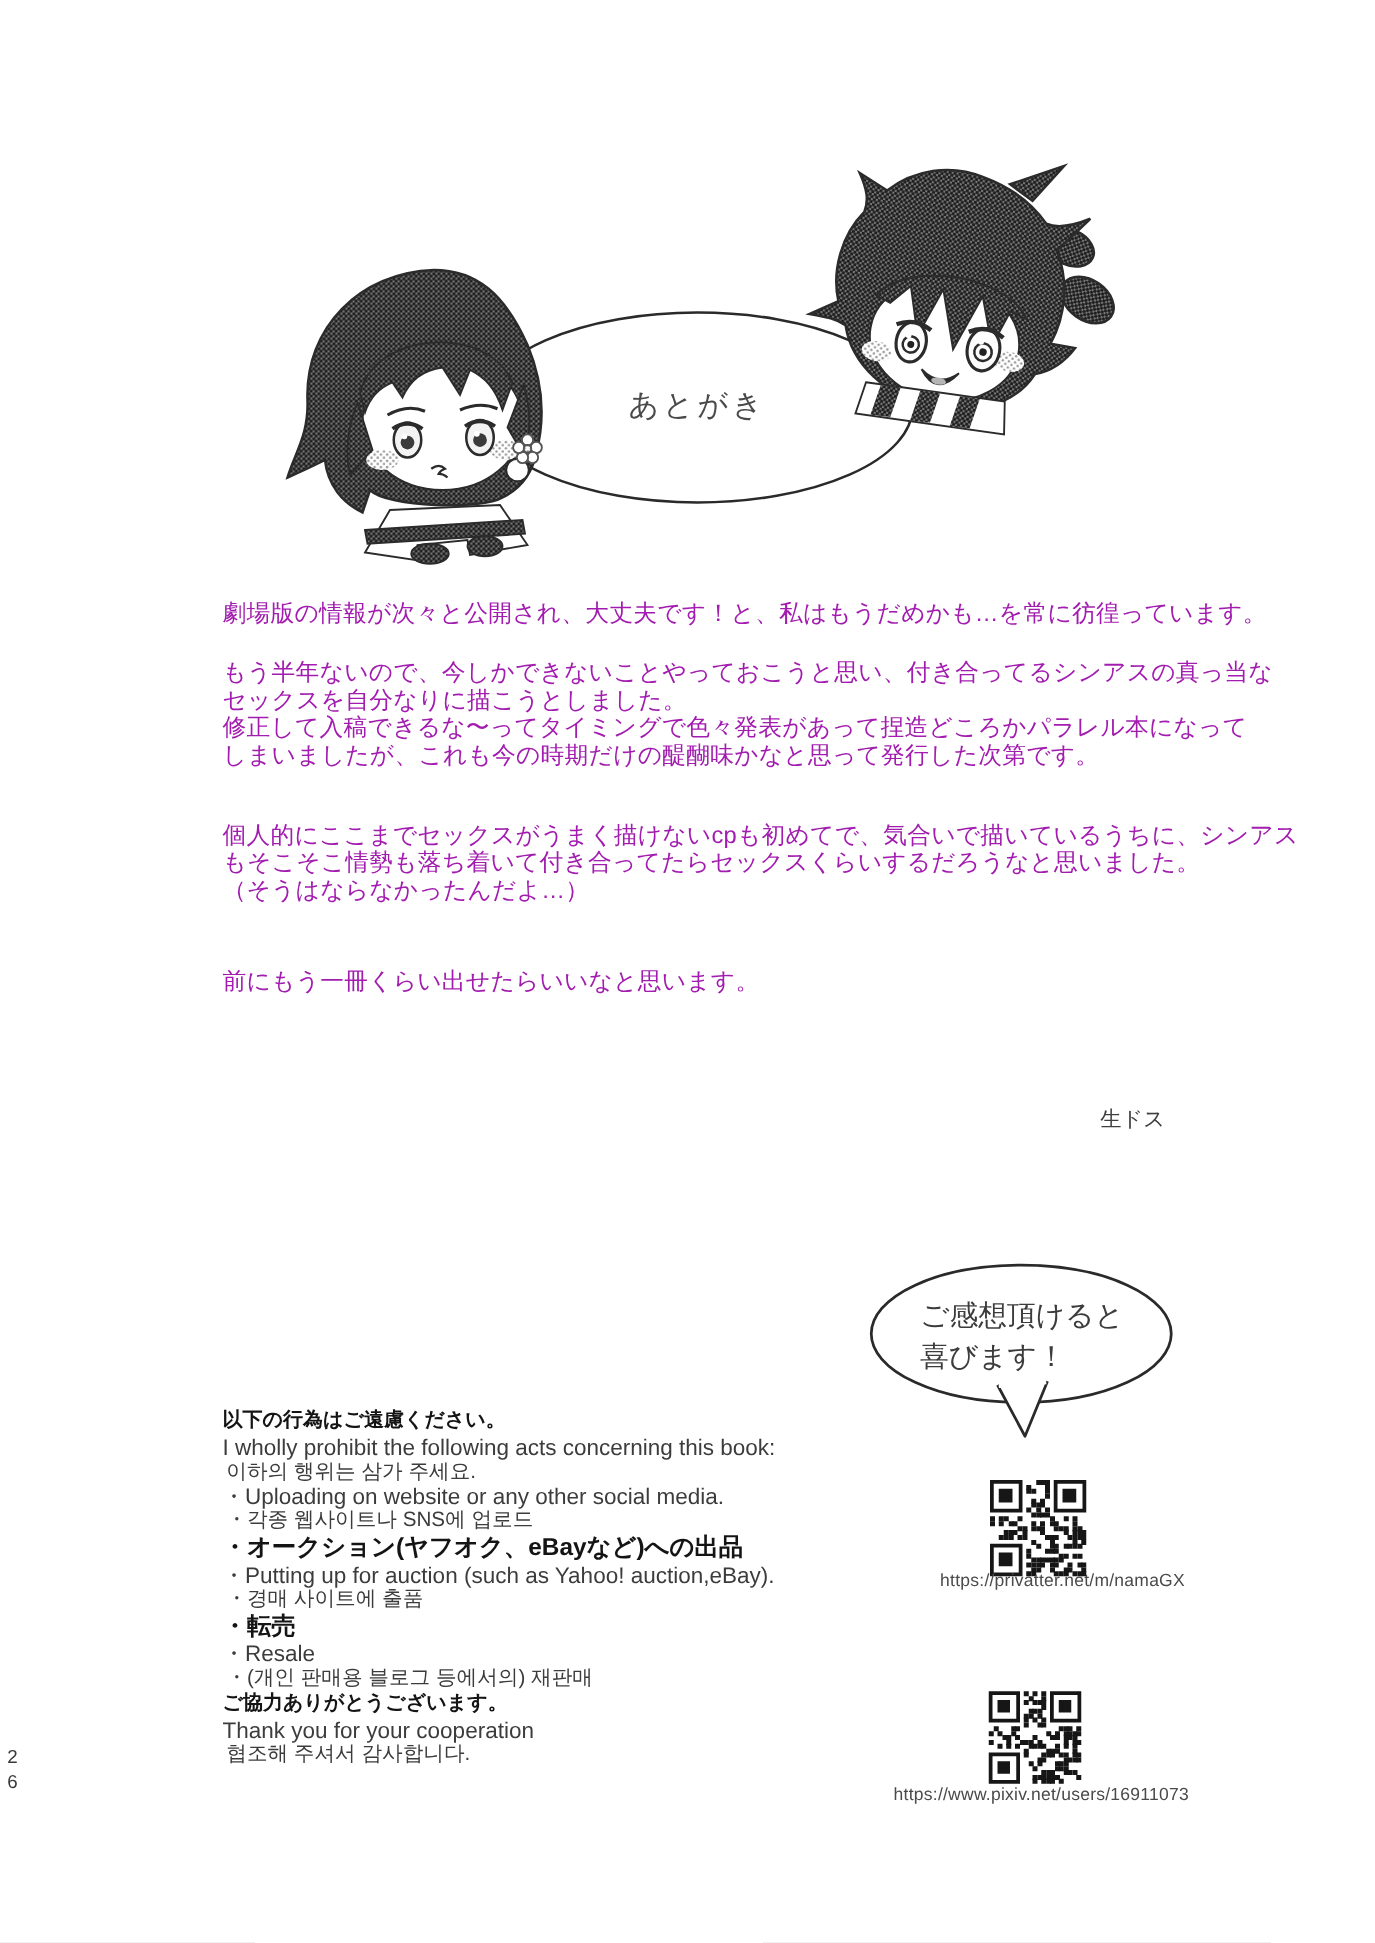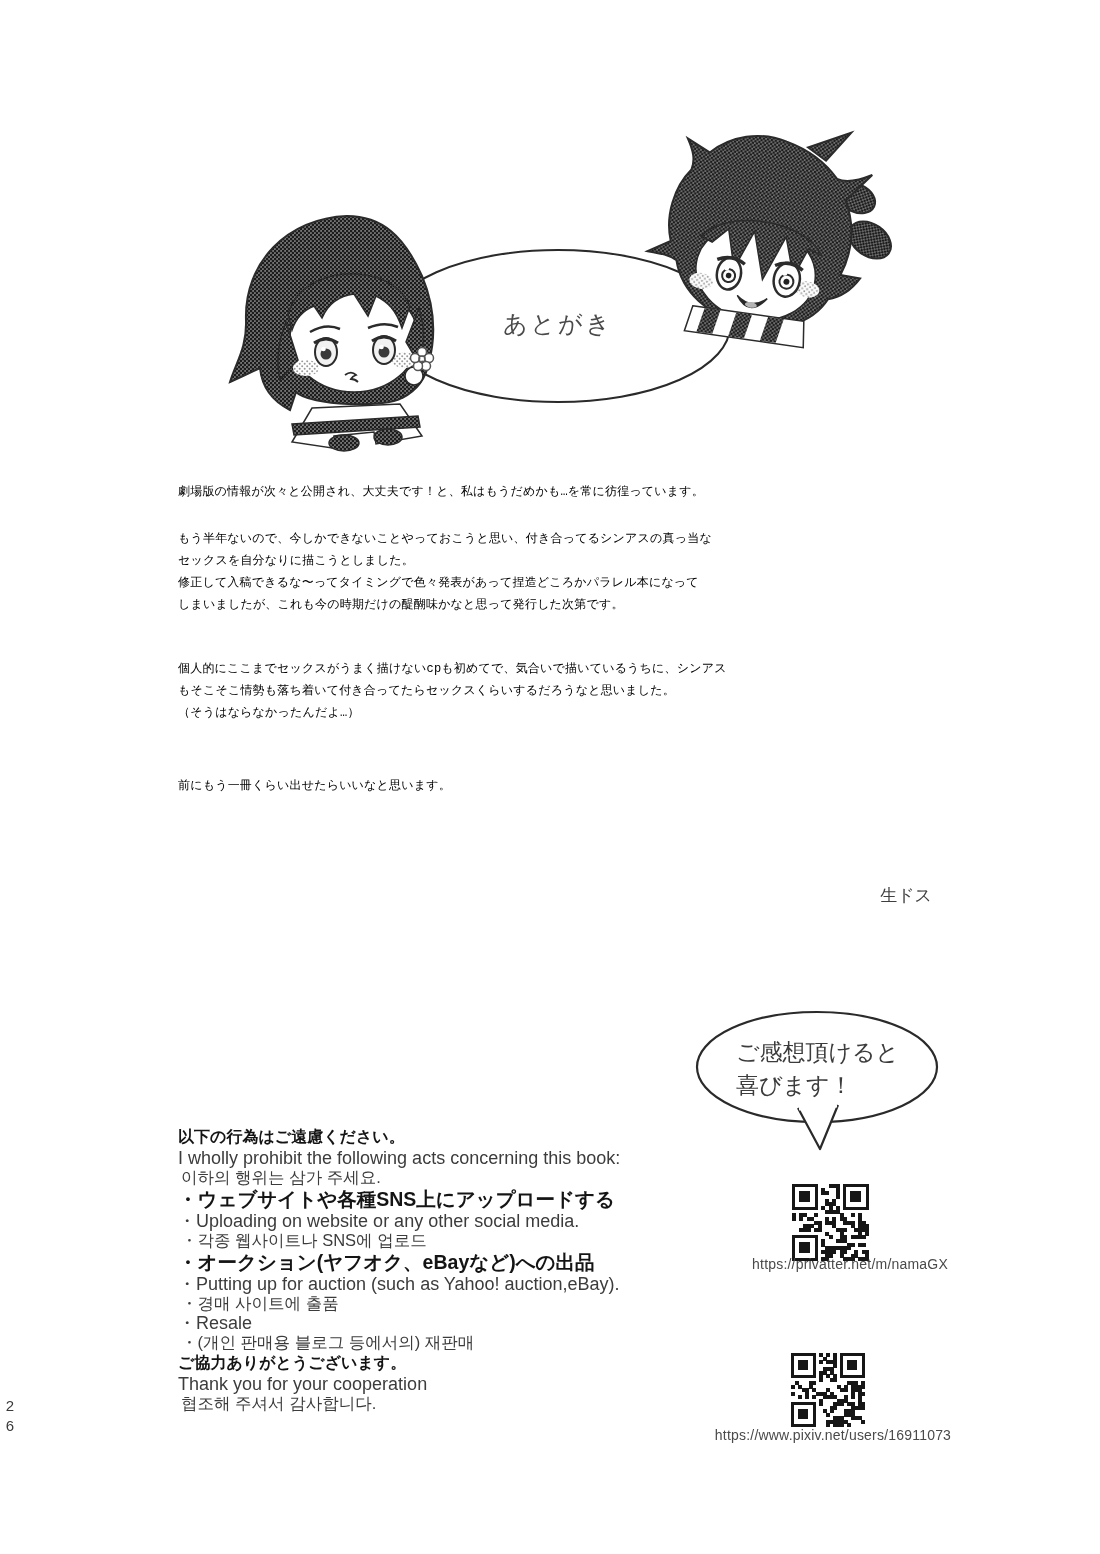--- a/index.html
+++ b/index.html
@@ -1,21 +1,21 @@
 <!DOCTYPE html>
 <html><head>
 <meta charset="utf-8">
 <style>
   html,body{margin:0;padding:0;background:#e8e8e8;}
   .page{position:relative;width:1100px;height:1554px;background:#ffffff;overflow:hidden;
         font-family:"Liberation Sans","DejaVu Sans",sans-serif;}
   .abs{position:absolute;}
   .line{white-space:pre;}
   
-  .para{position:absolute;left:178px;color:#000000;font-size:12px;line-height:22px;letter-spacing:.2px;font-family:Liberation Mono, monospace;}
+  .para{position:absolute;left:178px;color:#a21caf;font-size:19px;line-height:22px;letter-spacing:.2px;}
   .sig{position:absolute;left:700px;top:884px;width:232px;text-align:right;color:#3f3f3f;font-size:17px;}
   
   .bubble1-text{position:absolute;left:458px;top:308px;width:200px;text-align:center;
                 font-size:24px;letter-spacing:3px;color:#4a4a4a;}
   
   .bubble2-text{position:absolute;left:736px;top:1036px;font-size:23px;line-height:33px;color:#3c3c3c;}
   
   .notice{position:absolute;left:178px;top:1126px;width:540px;color:#3c3c3c;}
   .n-jpb {font-size:16px;line-height:22px;font-weight:bold;color:#141414;}
   .n-jpbl{font-size:19.5px;line-height:24px;font-weight:bold;color:#141414;}
@@ -154,26 +154,26 @@
   </svg>
   <div class="bubble2-text">
     <div>ご感想頂けると</div>
     <div>喜びます！</div>
   </div>
 
   <div class="notice">
     <div class="n-jpb">以下の行為はご遠慮ください。</div>
     <div class="n-en">I wholly prohibit the following acts concerning this book:</div>
     <div class="n-kr">이하의 행위는 삼가 주세요.</div>
-    <div class="n-jpbl">・ウェブサイトや各種SNS上にアップロードする</div>
     <div class="n-en">・Uploading on website or any other social media.</div>
     <div class="n-kr">・각종 웹사이트나 SNS에 업로드</div>
     <div class="n-jpbl">・オークション(ヤフオク、eBayなど)への出品</div>
     <div class="n-en">・Putting up for auction (such as Yahoo! auction,eBay).</div>
     <div class="n-kr">・경매 사이트에 출품</div>
+    <div class="n-jpbl">・転売</div>
     <div class="n-en">・Resale</div>
     <div class="n-kr">・(개인 판매용 블로그 등에서의) 재판매</div>
     <div class="n-jpb">ご協力ありがとうございます。</div>
     <div class="n-en">Thank you for your cooperation</div>
     <div class="n-kr">협조해 주셔서 감사합니다.</div>
   </div>
 
   <div id="qr1" class="qr" style="left:792px;top:1184px;width:77px;height:77px">
       <i style="left:36.666666666666664px;top:0px;width:4px;height:4px"></i>
       <i style="left:40.33333333333333px;top:0px;width:4px;height:4px"></i>

